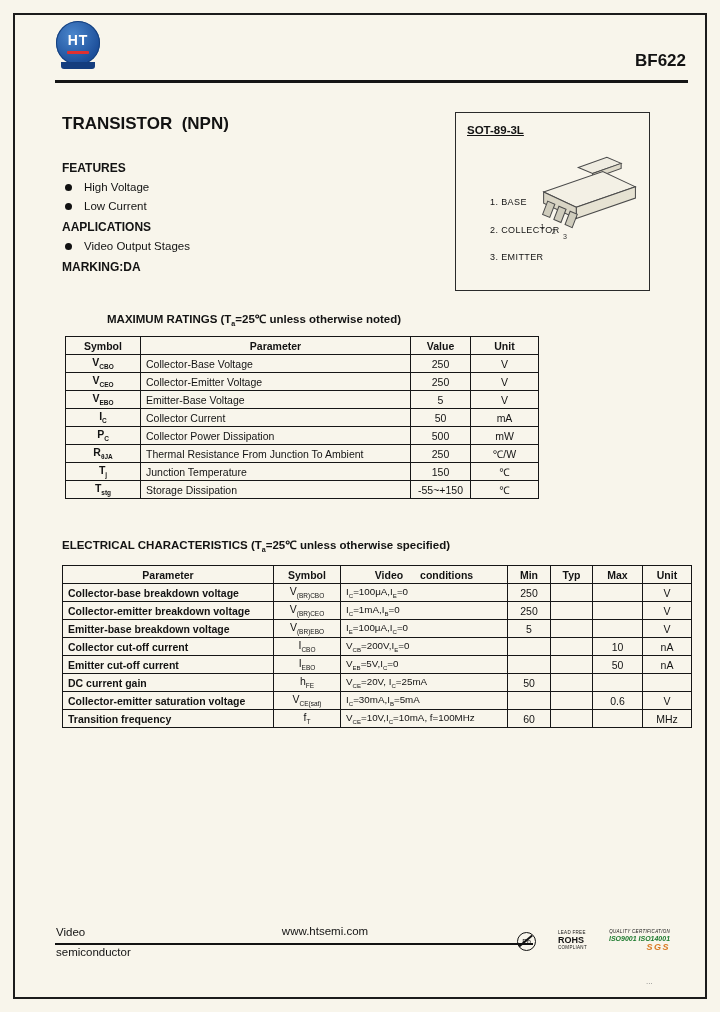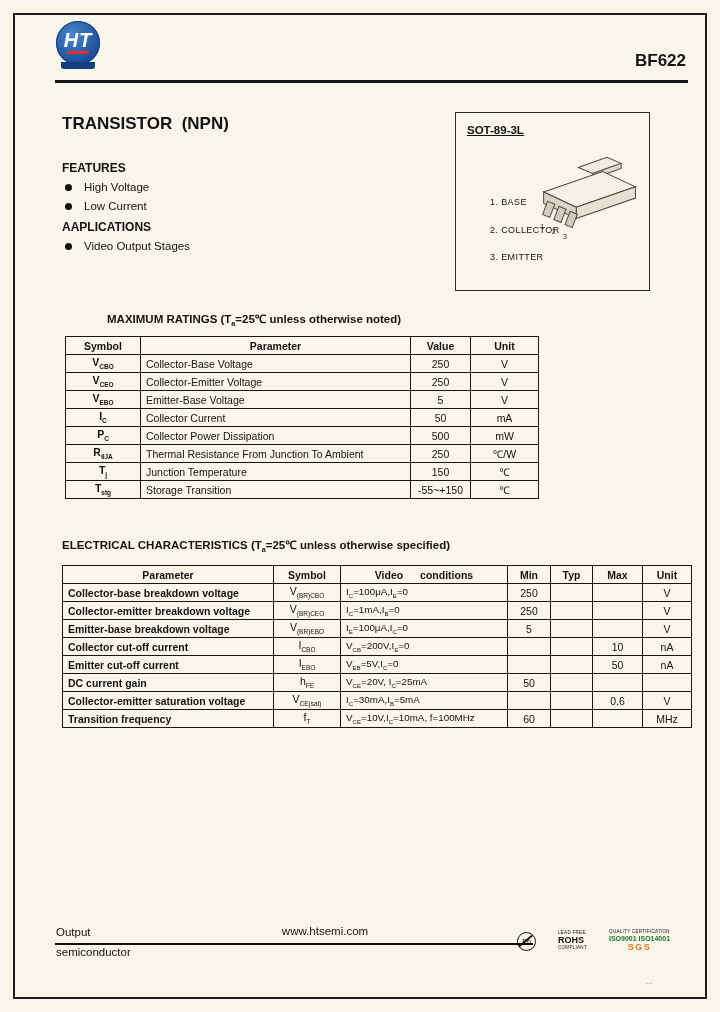--- a/index.html
+++ b/index.html
@@ -6,21 +6,21 @@
   body{width:720px;height:1012px;position:relative;background:#f8f5eb;
        font-family:"Liberation Sans",sans-serif;color:#131313;overflow:hidden;}
   .frame{position:absolute;left:13px;top:13px;right:13px;bottom:13px;border:2px solid #1c1c1c;}
 
   
   .logo{position:absolute;left:54px;top:21px;width:48px;text-align:center;}
   .logo-circle{width:44px;height:44px;margin:0 auto;border-radius:50%;
       background:radial-gradient(circle at 38% 32%,#4a86cc 0%,#1d4f9a 70%);
       display:flex;flex-direction:column;align-items:center;justify-content:center;
       box-shadow:inset 0 0 0 1px #16407e;}
-  .logo-ht{color:#fff;font-weight:bold;font-style:italic;font-size:20px;line-height:15px;letter-spacing:1px;text-align:right;}
+  .logo-ht{color:#fff;font-weight:bold;font-size:14px;line-height:15px;letter-spacing:1px;text-align:right;}
   .logo-red{display:block;width:22px;height:3px;background:#e03030;margin-top:3px;border-radius:1px;}
   .logo-base{width:34px;height:7px;background:#143d7e;margin:-3px auto 0;border-radius:0 0 3px 3px;}
   .part-number{position:absolute;right:34px;top:51px;font-size:17px;font-weight:bold;}
   .header-rule{position:absolute;left:55px;top:80px;width:633px;height:3px;background:#151515;}
 
   .title{position:absolute;left:62px;top:114px;font-size:17px;font-weight:bold;white-space:pre;margin:0;}
 
   
   .left-col{position:absolute;left:62px;top:161px;width:350px;}
   .sec-heading{font-size:12px;font-weight:bold;margin-bottom:5px;}
@@ -70,21 +70,21 @@
   .footer-rule{position:absolute;left:55px;top:943px;width:478px;height:2px;background:#121212;}
   .company1{position:absolute;left:56px;top:926px;font-size:11.5px;}
   .company2{position:absolute;left:56px;top:946px;font-size:11.5px;}
   .website{position:absolute;left:245px;top:925px;width:160px;text-align:center;font-size:11.5px;}
   .badges{position:absolute;left:517px;top:930px;display:flex;align-items:center;gap:22px;}
   .pb-icon{width:17px;height:17px;border:1.6px solid #111;border-radius:50%;font-size:7px;
       display:flex;align-items:center;justify-content:center;position:relative;flex:none;}
   .pb-icon::after{content:"";position:absolute;left:-1px;top:7px;width:17px;height:1.6px;
       background:#111;transform:rotate(-40deg);}
   .badge-col{display:flex;flex-direction:column;line-height:1.1;}
-  .badge-col.right{text-align:center;}
+  .badge-col.right{text-align:right;font-style:italic;}
   .b-tiny{font-size:4.5px;letter-spacing:.3px;}
   .b-rohs{font-size:9px;font-weight:bold;}
   .b-iso{font-size:7px;font-weight:bold;color:#1c7a2e;white-space:nowrap;}
   .b-sgs{font-size:9px;font-weight:bold;color:#d97820;letter-spacing:1.5px;}
   .page-marker{position:absolute;left:646px;top:977px;font-size:8px;color:#777;}
 </style>
 </head>
 <body>
 
 <div class="frame"></div>
@@ -110,20 +110,21 @@
   </div>
   <div class="bullet">
     <span class="dot"></span>
     <span>Low Current</span>
   </div>
   <div class="sec-heading app-heading">AAPLICATIONS</div>
   <div class="bullet">
     <span class="dot"></span>
     <span>Video Output Stages</span>
   </div>
+  <div class="marking">MARKING:DA</div>
 </div>
 
 <div class="pkg-box">
   <div class="pkg-name">SOT-89-3L</div>
   <svg class="pkg-svg" viewBox="0 0 115 100">
 
     <polygon points="48,22 76,12 90,18 62,28" fill="#efece1" stroke="#4a4a4a" stroke-width="1"></polygon>
     <polygon points="62,28 90,18 90,23 62,33" fill="#ddd9c9" stroke="#4a4a4a" stroke-width="1"></polygon>
 
     <polygon points="14,46 72,26 104,41 46,61" fill="#f3f0e5" stroke="#4a4a4a" stroke-width="1"></polygon>
@@ -190,21 +191,21 @@
         <td>℃/W</td>
       </tr>
       <tr>
         <td>T<sub>j</sub></td>
         <td>Junction Temperature</td>
         <td>150</td>
         <td>℃</td>
       </tr>
       <tr>
         <td>T<sub>stg</sub></td>
-        <td>Storage Transition</td>
+        <td>Storage Dissipation</td>
         <td>-55~+150</td>
         <td>℃</td>
       </tr>
     </tbody>
   </table>
 
 <div class="tbl-heading" id="ec-heading">ELECTRICAL CHARACTERISTICS (T<sub>a</sub>=25℃ unless otherwise specified)</div>
 <table class="t2">
     <thead>
       <tr>
@@ -287,21 +288,21 @@
         <td>V<sub>CE</sub>=10V,I<sub>C</sub>=10mA, f=100MHz</td>
         <td>60</td>
         <td></td>
         <td></td>
         <td>MHz</td>
       </tr>
     </tbody>
   </table>
 
 <div class="footer-rule"></div>
-<div class="company1">Output</div>
+<div class="company1">Video</div>
 <div class="company2">semiconductor</div>
 <div class="website">www.htsemi.com</div>
 
 <div class="badges">
   <div class="pb-icon">Pb</div>
   <div class="badge-col">
     <span class="b-tiny">LEAD FREE</span>
     <span class="b-rohs">ROHS</span>
     <span class="b-tiny">COMPLIANT</span>
   </div>

